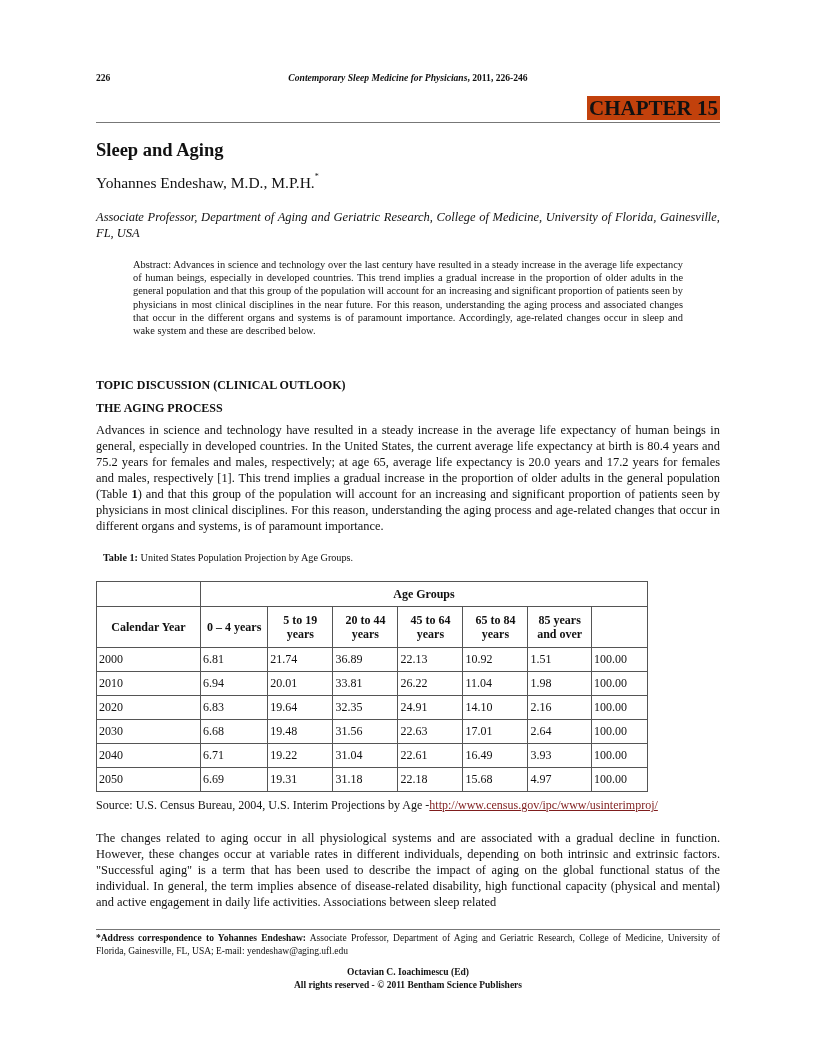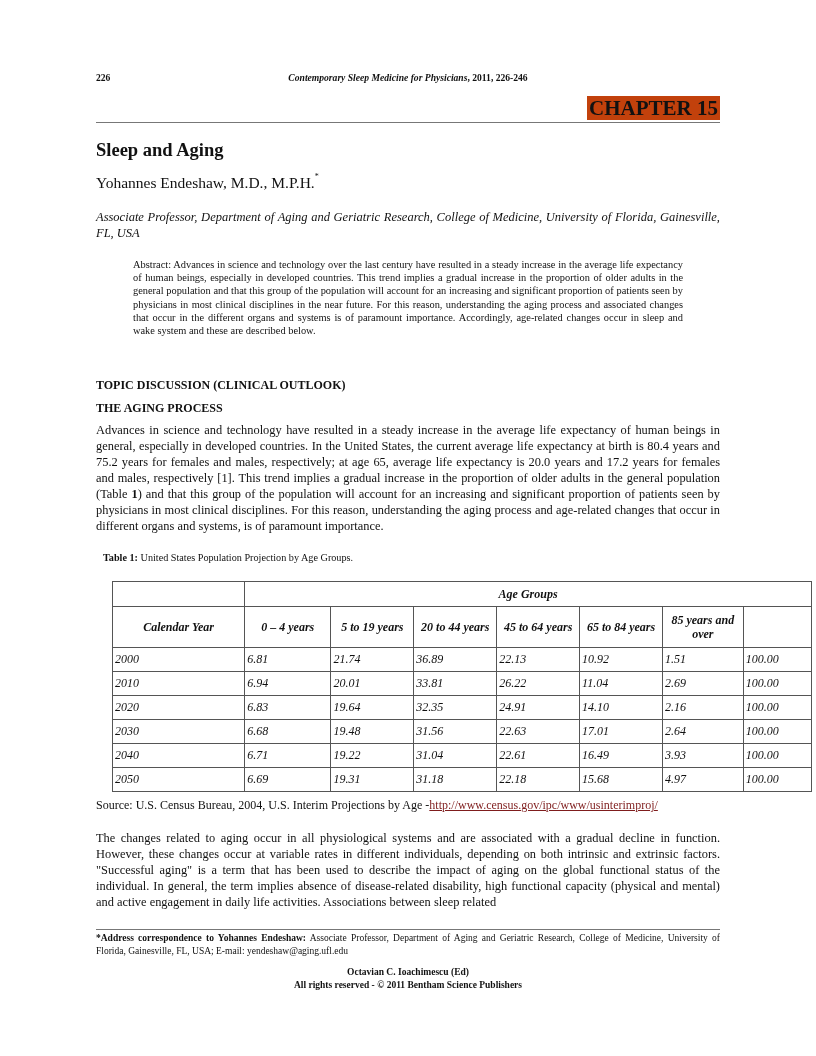--- a/index.html
+++ b/index.html
@@ -15,21 +15,21 @@
     .author { left:96px; top:174px; font-size:15.5px; font-weight:normal; }
     .author sup { font-size:8px; vertical-align:top; position:relative; top:-2px; }
     .affil { left:96px; top:209px; width:624px; font-size:12.5px; font-style:italic; line-height:16px; text-align:justify; }
     .abstract { left:133px; top:258px; width:550px; font-size:10.4px; line-height:13.2px; text-align:justify; }
     .abstract b { font-weight:normal; }
     .h-topic { left:96px; top:378px; font-size:12px; font-weight:bold; }
     .h-aging { left:96px; top:401px; font-size:12px; font-weight:bold; }
     .para1 { left:96px; top:422px; width:624px; font-size:12.4px; line-height:16px; text-align:justify; }
     .caption { left:96px; top:552px; font-size:10.2px;margin-left:7px; }
     .caption b { font-weight:bold; }
-    table.data { position:absolute; left:112px; top:581px; width:700px; border-collapse:collapse; font-size:12px;font-style:italic; }
+    table.data { position:absolute; left:96px; top:581px; width:552px; border-collapse:collapse; font-size:12px; }
     table.data td, table.data th { border:1px solid #555; padding:0 2px; }
     table.data th { font-weight:bold; text-align:center; line-height:14px; }
     table.data tr.hdr1 th { height:24px; }
     table.data tr.hdr2 th { height:40px; }
     table.data td { height:23px; text-align:left; vertical-align:middle; }
     .source { left:96px; top:798px; font-size:12px; }
     .source a { color:#7f1d1d; text-decoration:underline; }
     .para2 { left:96px; top:830px; width:624px; font-size:12.4px; line-height:16px; text-align:justify; }
     .rule-foot { left:96px; top:929px; width:624px; border-top:1px solid #777; }
     .footnote { left:96px; top:932px; width:624px; font-size:9.5px; line-height:12.5px; text-align:justify; }
@@ -96,21 +96,21 @@
         <td>1.51</td>
         <td>100.00</td>
       </tr>
       <tr>
         <td>2010</td>
         <td>6.94</td>
         <td>20.01</td>
         <td>33.81</td>
         <td>26.22</td>
         <td>11.04</td>
-        <td>2.69</td>
+        <td>1.98</td>
         <td>100.00</td>
       </tr>
       <tr>
         <td>2020</td>
         <td>6.83</td>
         <td>19.64</td>
         <td>32.35</td>
         <td>24.91</td>
         <td>14.10</td>
         <td>2.16</td>

